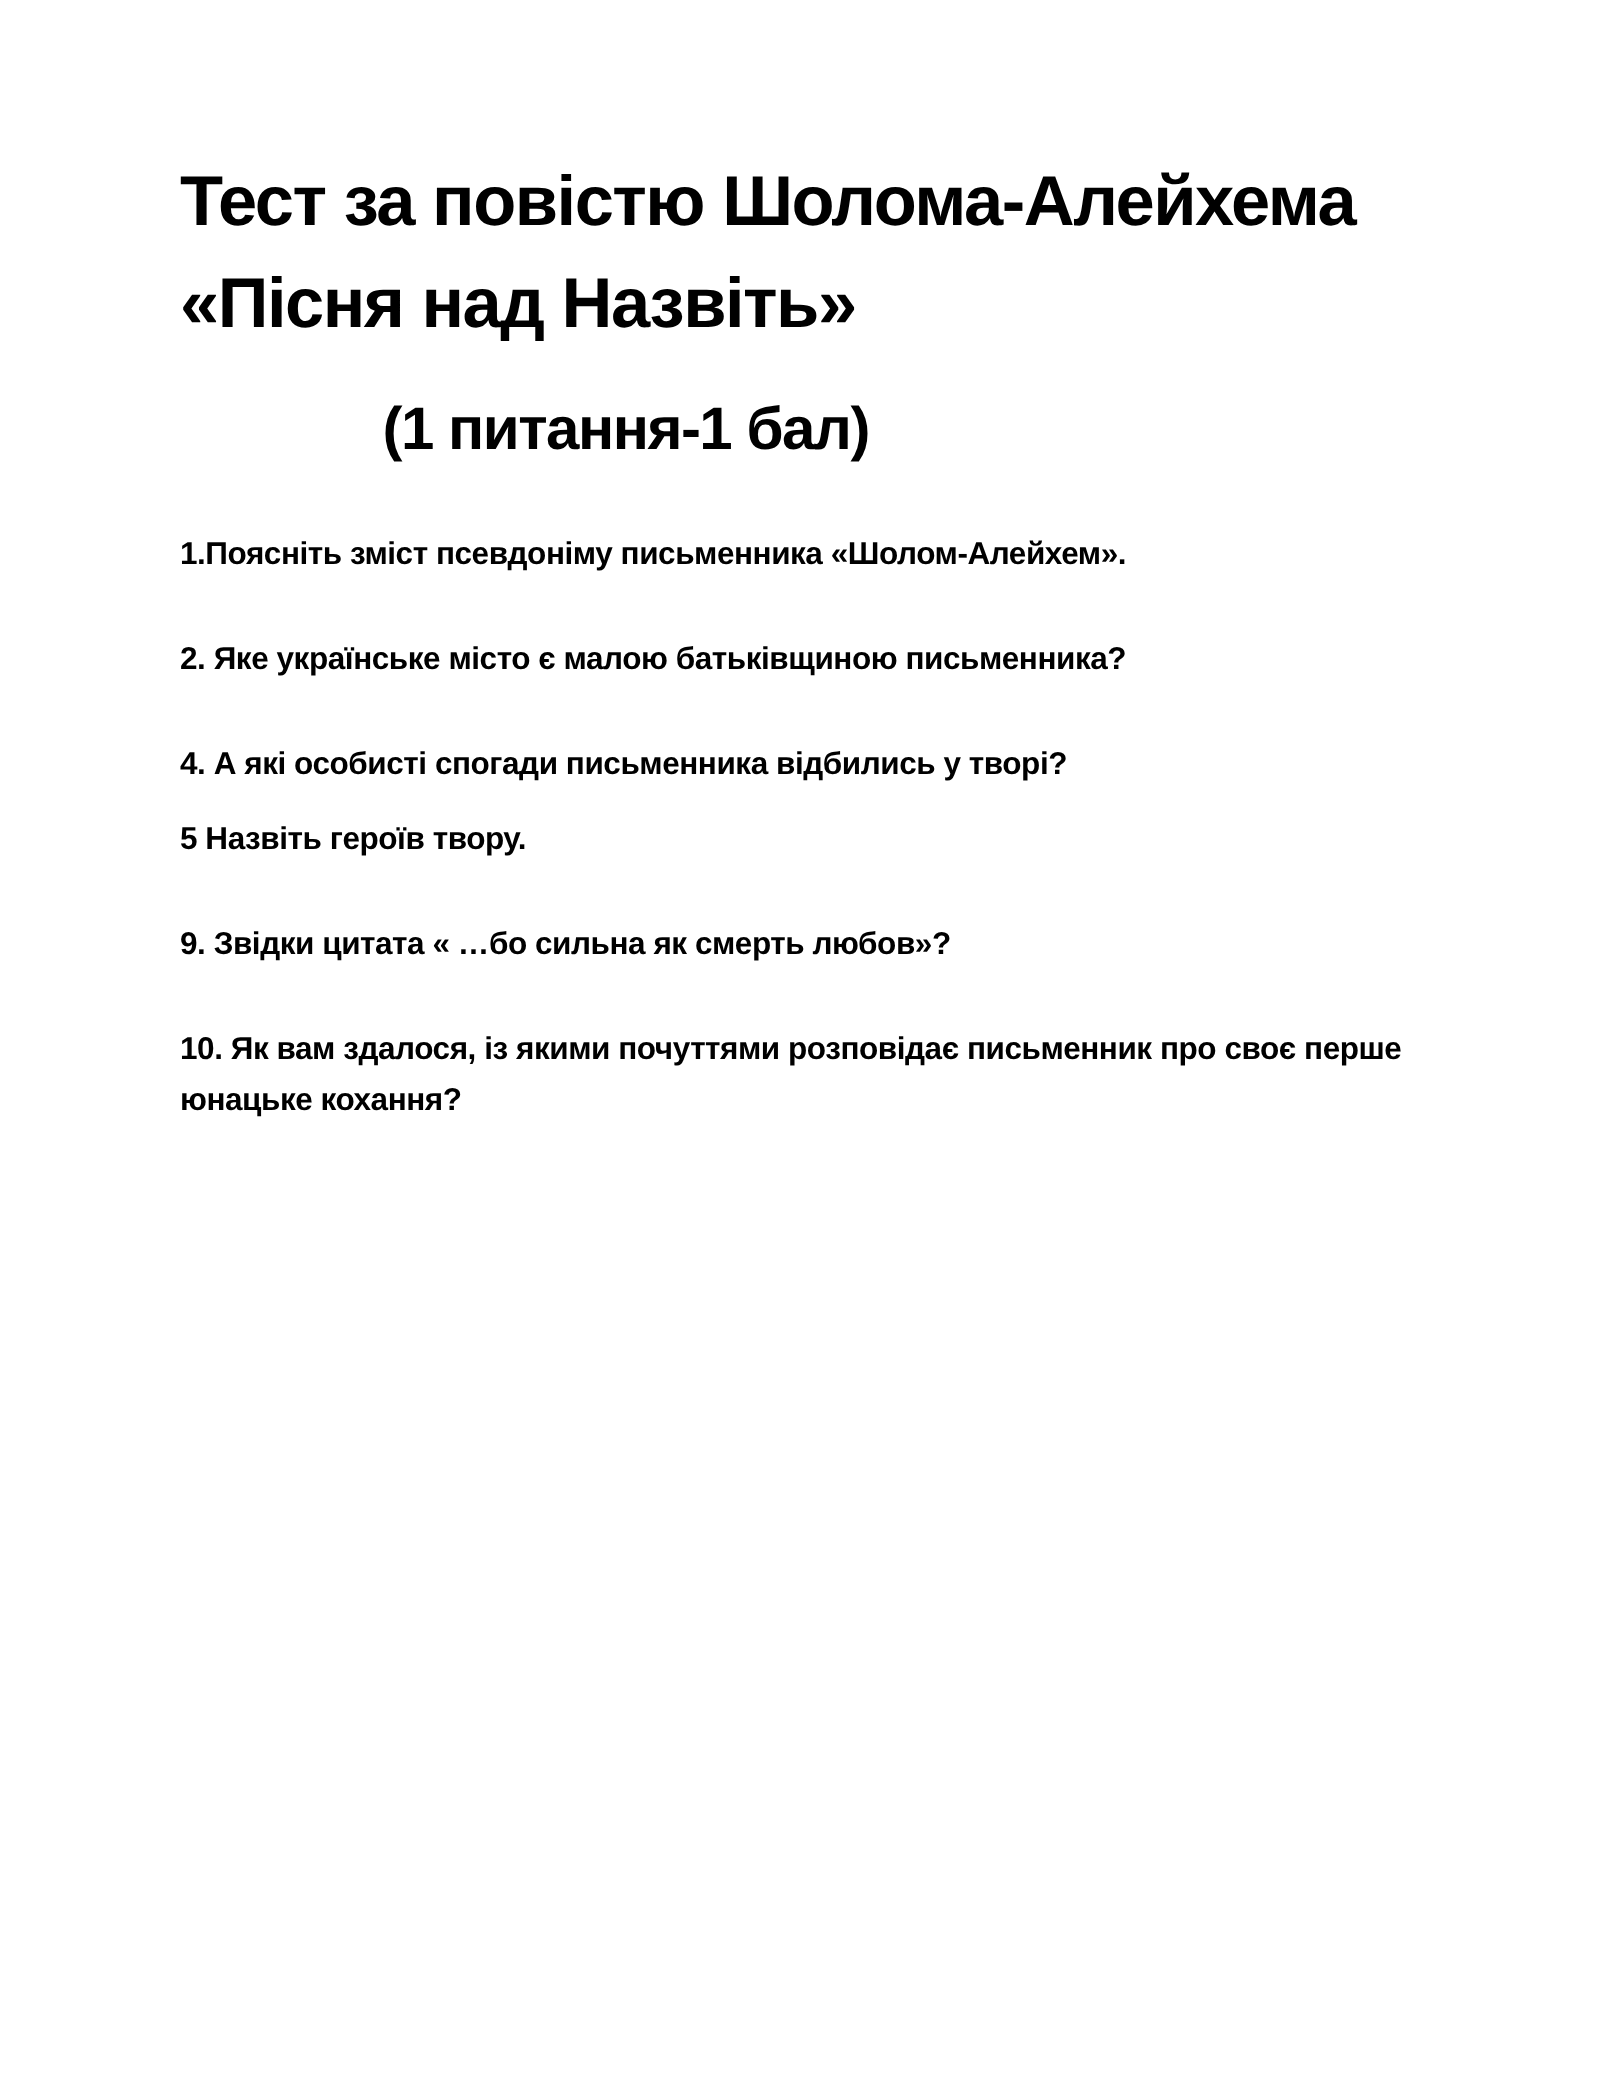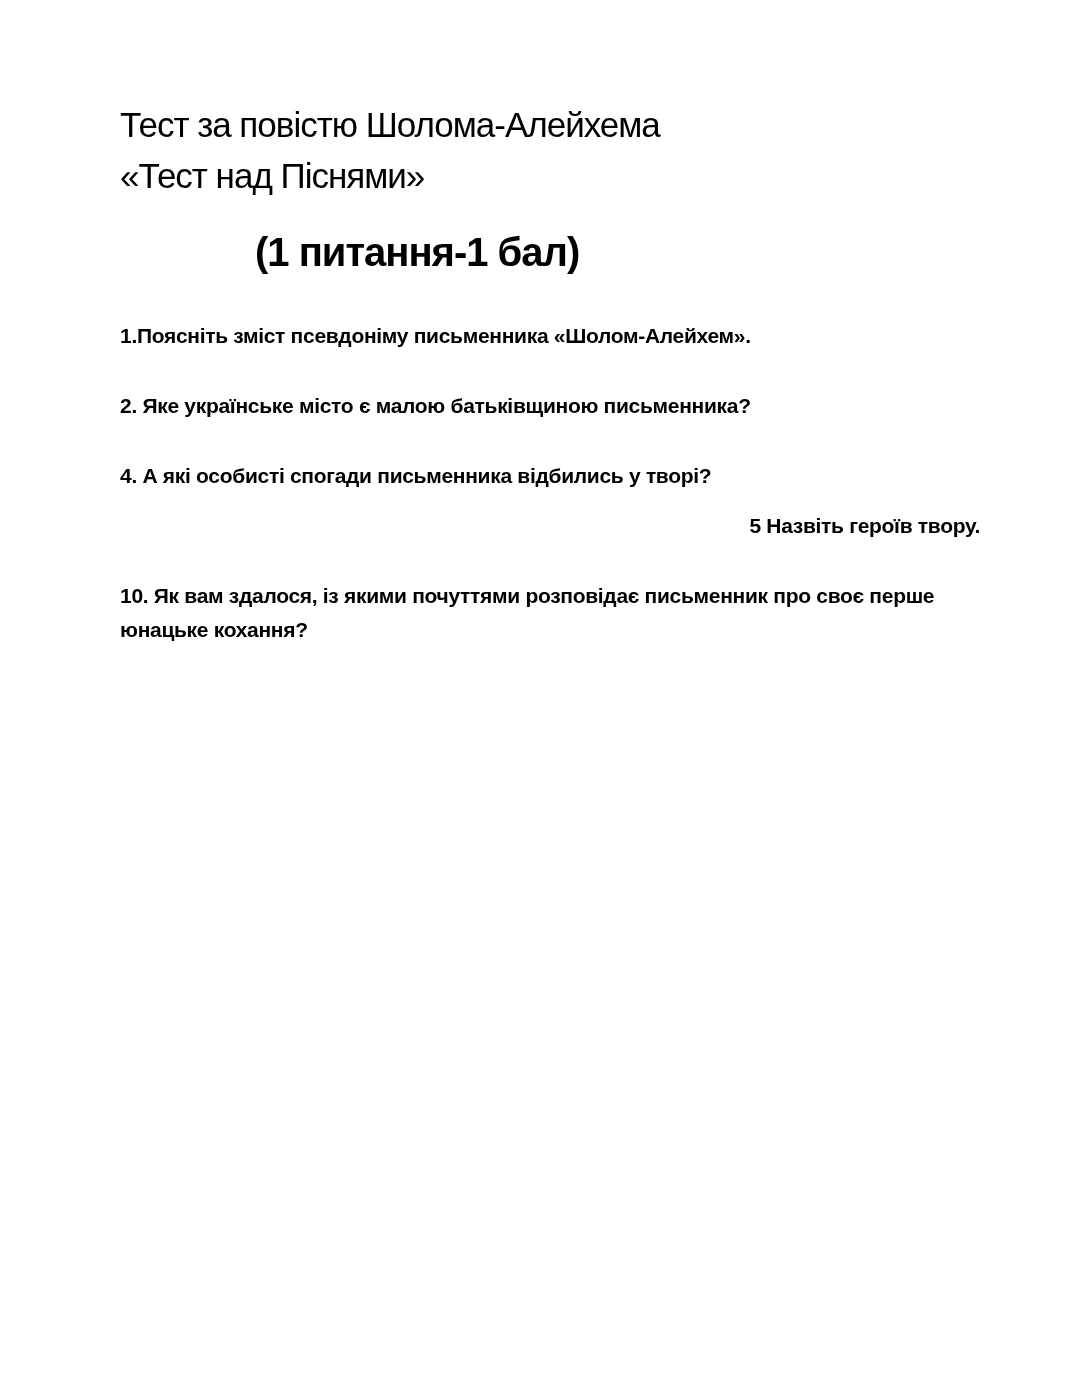--- a/index.html
+++ b/index.html
@@ -12,22 +12,22 @@
     width: 1080px;
     height: 1397px;
     background: #ffffff;
     overflow: hidden;
     font-family: "Liberation Sans", "DejaVu Sans", sans-serif;
     color: #000000;
     box-sizing: border-box;
     padding: 100px 100px 0 120px;
   }
   .doc-title {
-    font-size: 35px;
-    font-weight: 400;
+    font-size: 47px;
+    font-weight: 700;
     line-height: 1.45;
     letter-spacing: -1px;
     margin: 0 0 6px 0;
     max-width: 820px;
   }
   .doc-title .title-line {
     display: block;
   }
   .doc-subtitle {
     font-size: 40px;
@@ -44,36 +44,36 @@
     line-height: 1.62;
     letter-spacing: -0.3px;
     margin: 0 0 36px 0;
     max-width: 880px;
   }
   .question.tight-bottom {
     margin-bottom: 10px;
   }
   .question.tight-top {
     margin-top: 16px;
-    text-align: right;
   }
 </style>
 </head>
 <body>
 
 <div class="page">
 
   <h1 class="doc-title">
     <span class="title-line">Тест за повістю Шолома-Алейхема</span>
-    <span class="title-line">«Тест над Піснями»</span>
+    <span class="title-line">«Пісня над Назвіть»</span>
   </h1>
 
   <div class="doc-subtitle">(1 питання-1 бал)</div>
 
   <div class="questions">
     <p class="question">1.Поясніть зміст псевдоніму письменника «Шолом-Алейхем».</p>
     <p class="question">2. Яке українське місто є малою батьківщиною письменника?</p>
     <p class="question tight-bottom">4. А які особисті спогади письменника відбились у творі?</p>
     <p class="question tight-top">5 Назвіть героїв твору.</p>
+    <p class="question">9. Звідки цитата  « …бо сильна як смерть любов»?</p>
     <p class="question">10. Як вам здалося, із якими почуттями розповідає письменник про своє перше юнацьке кохання?</p>
   </div>
 
 </div>
 
 </body></html>

